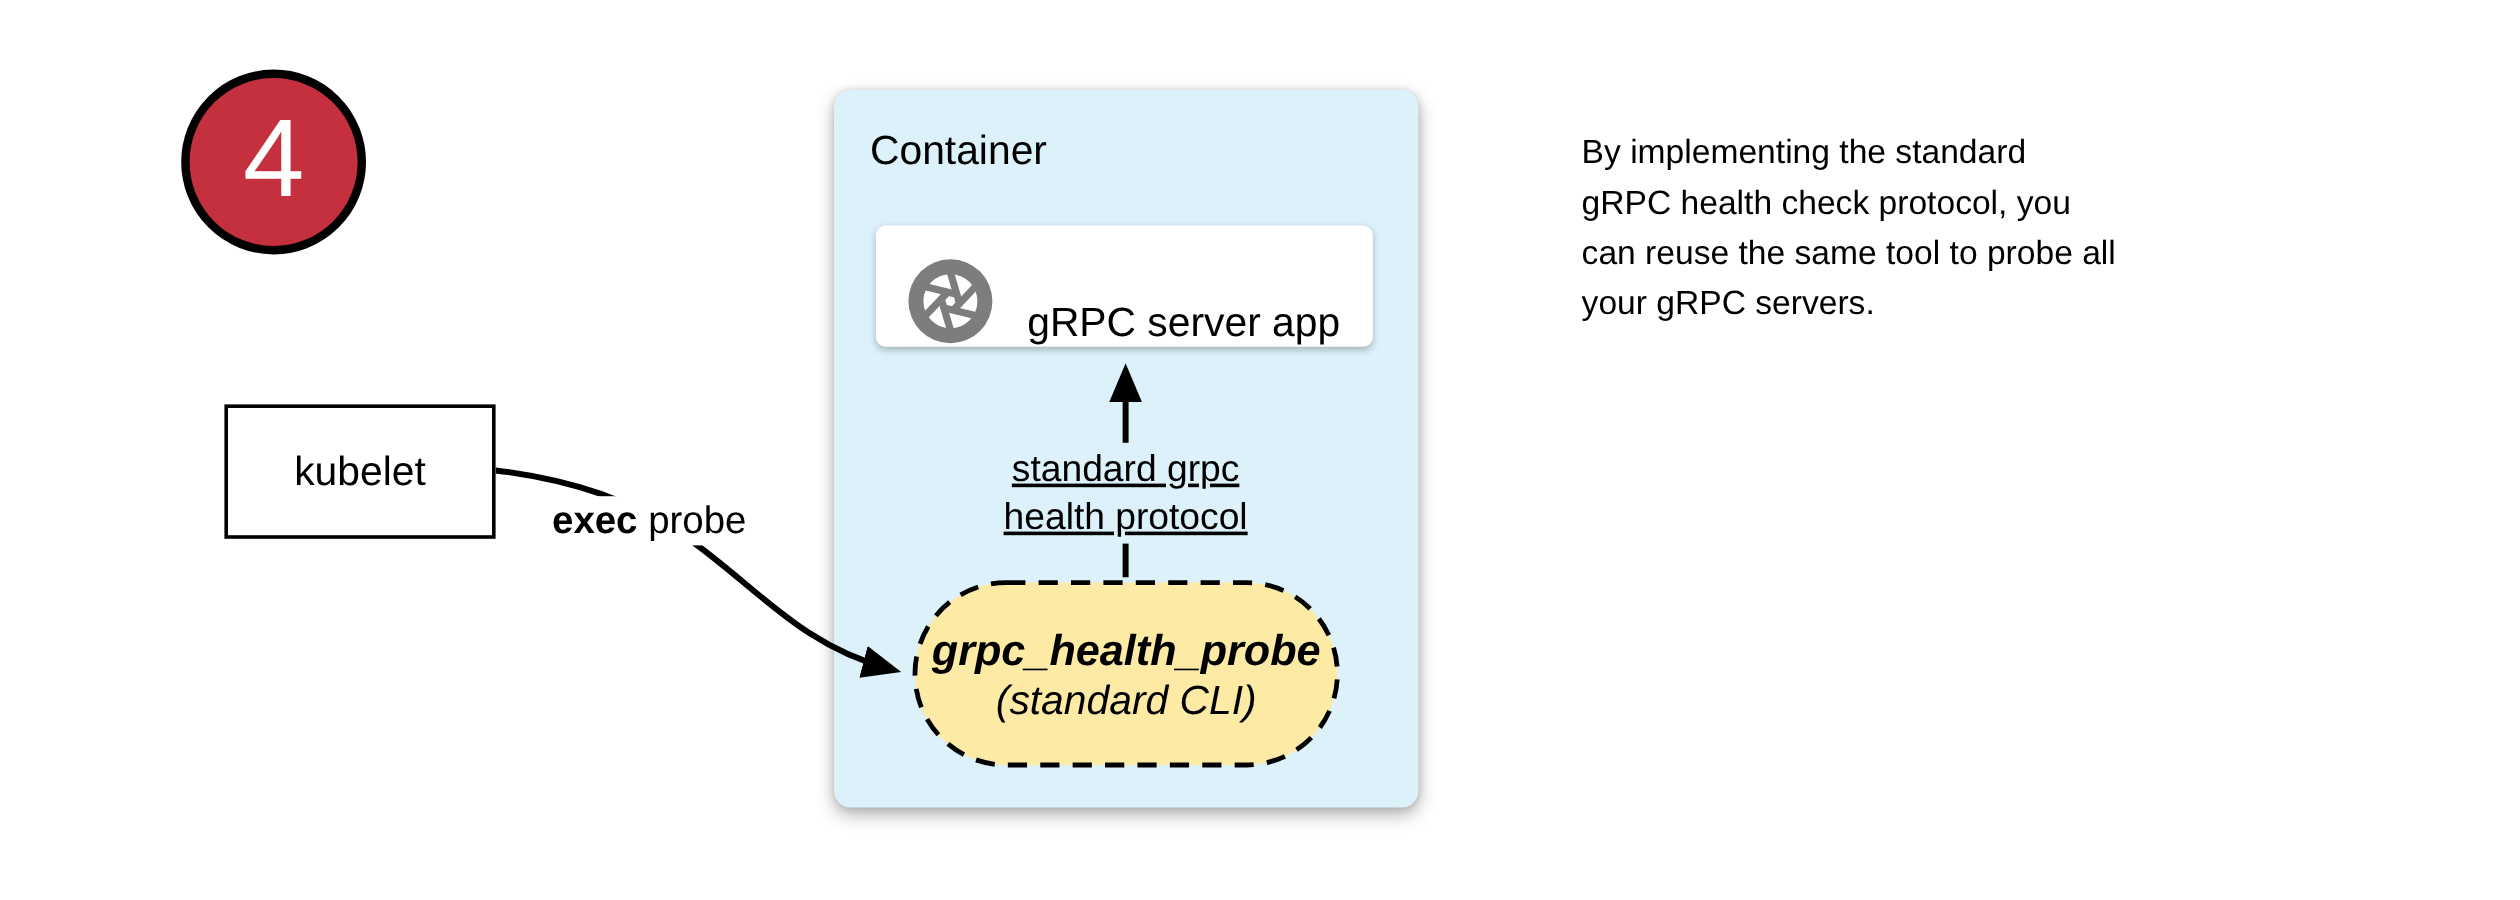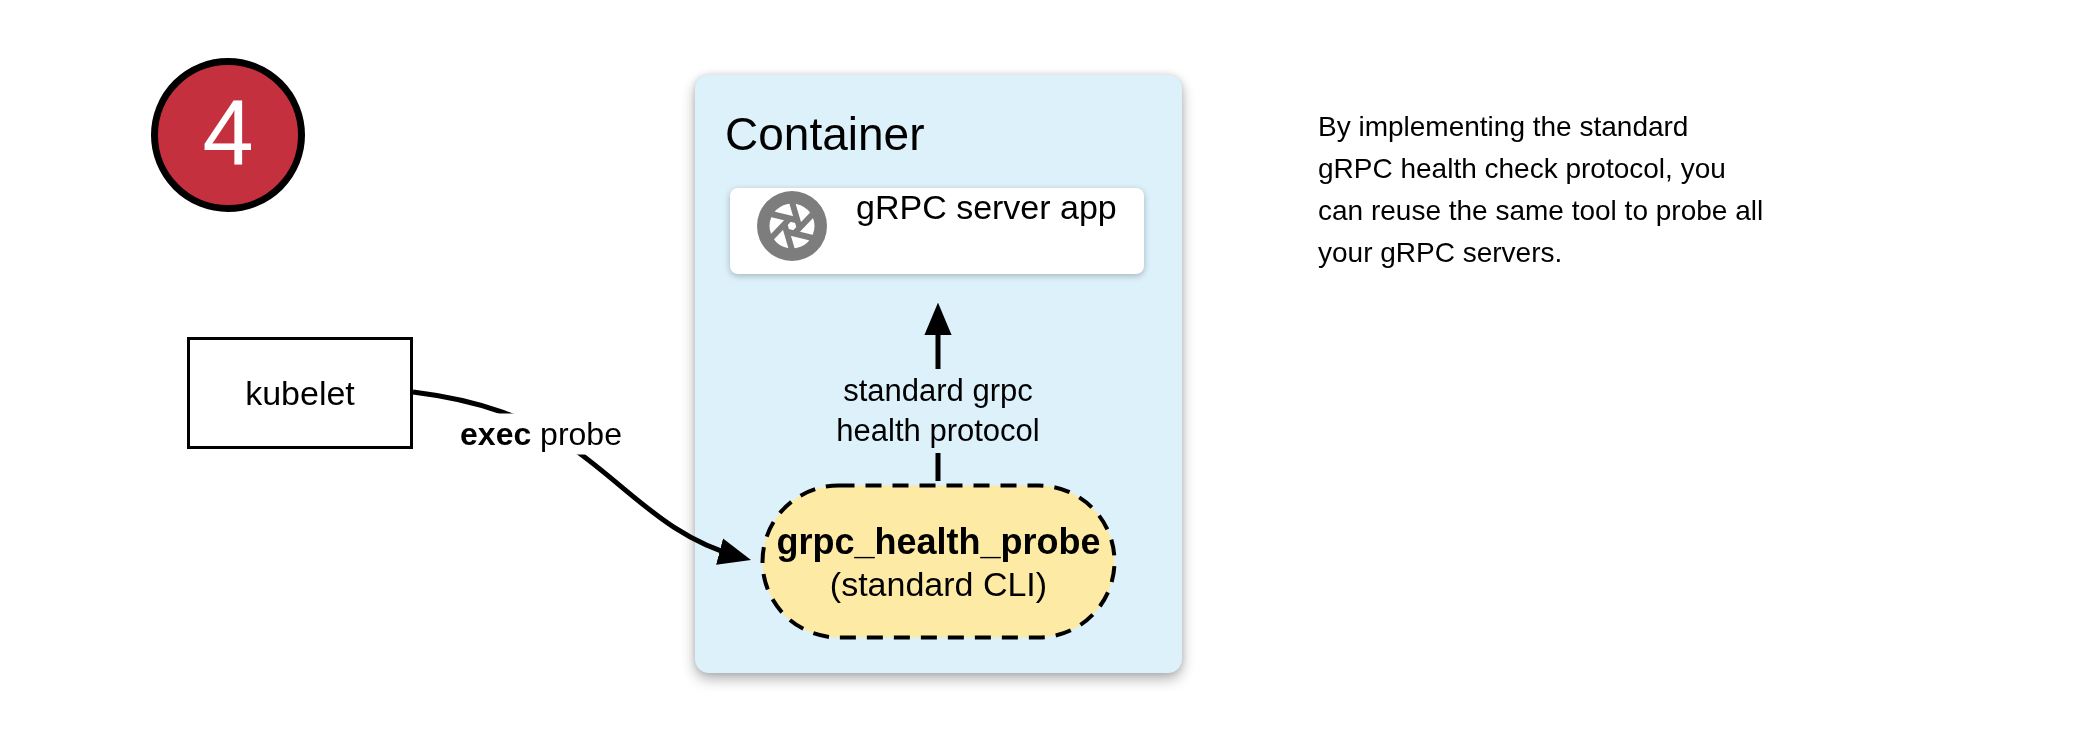--- a/index.html
+++ b/index.html
@@ -66,45 +66,45 @@
     height: 598px;
     background: var(--container-fill, #ddf1fb);
     border-radius: 14px;
     box-shadow: 0 6px 14px rgba(0,0,0,0.30), 0 0 6px rgba(0,0,0,0.12);
     z-index: 1;
   }
   .container-title {
     position: absolute;
     left: 30px;
     top: 32px;
-    font-size: 46px;
+    font-size: 34px;
   }
 
   
   svg.arrows {
     position: absolute;
     left: 0;
     top: 0;
     z-index: 2;
     pointer-events: none;
   }
 
   
   .grpc-app-box {
     position: absolute;
     left: 730px;
     top: 188px;
     width: 414px;
-    height: 86px;
+    height: 101px;
     box-sizing: border-box;
     background: #fff;
     border-radius: 8px;
     box-shadow: 0 2px 6px rgba(0,0,0,0.25);
     display: flex;
-    align-items: flex-start;
+    align-items: flex-end;
     padding-left: 24px;
     gap: 26px;
     z-index: 3;
     font-size: 34px;
   }
   .grpc-icon { flex: 0 0 auto; display: block; }
 
   
   .probe-node {
     position: absolute;
@@ -120,20 +120,21 @@
   }
   .probe-node .node-text {
     position: absolute;
     left: 0; top: 0;
     width: 100%; height: 100%;
     display: flex;
     flex-direction: column;
     align-items: center;
     justify-content: center;
     text-align: left;
+    font-style: italic;
   }
   .probe-title { font-size: 36px; font-weight: bold; line-height: 44px; }
   .probe-subtitle { font-size: 34px; line-height: 40px; }
 
   
   .exec-label {
     position: absolute;
     left: 541px;
     top: 434px;
     transform: translate(-50%, -50%);
@@ -149,20 +150,21 @@
     left: 938px;
     top: 411px;
     transform: translate(-50%, -50%);
     background: var(--container-fill, #ddf1fb);
     padding: 2px 12px;
     font-size: 31px;
     line-height: 40px;
     text-align: center;
     white-space: pre-line;
     z-index: 3;
+    text-decoration: underline;
   }
 
   
   .note-text {
     position: absolute;
     left: 1318px;
     top: 106px;
     width: 560px;
     font-size: 28px;
     line-height: 42px;

